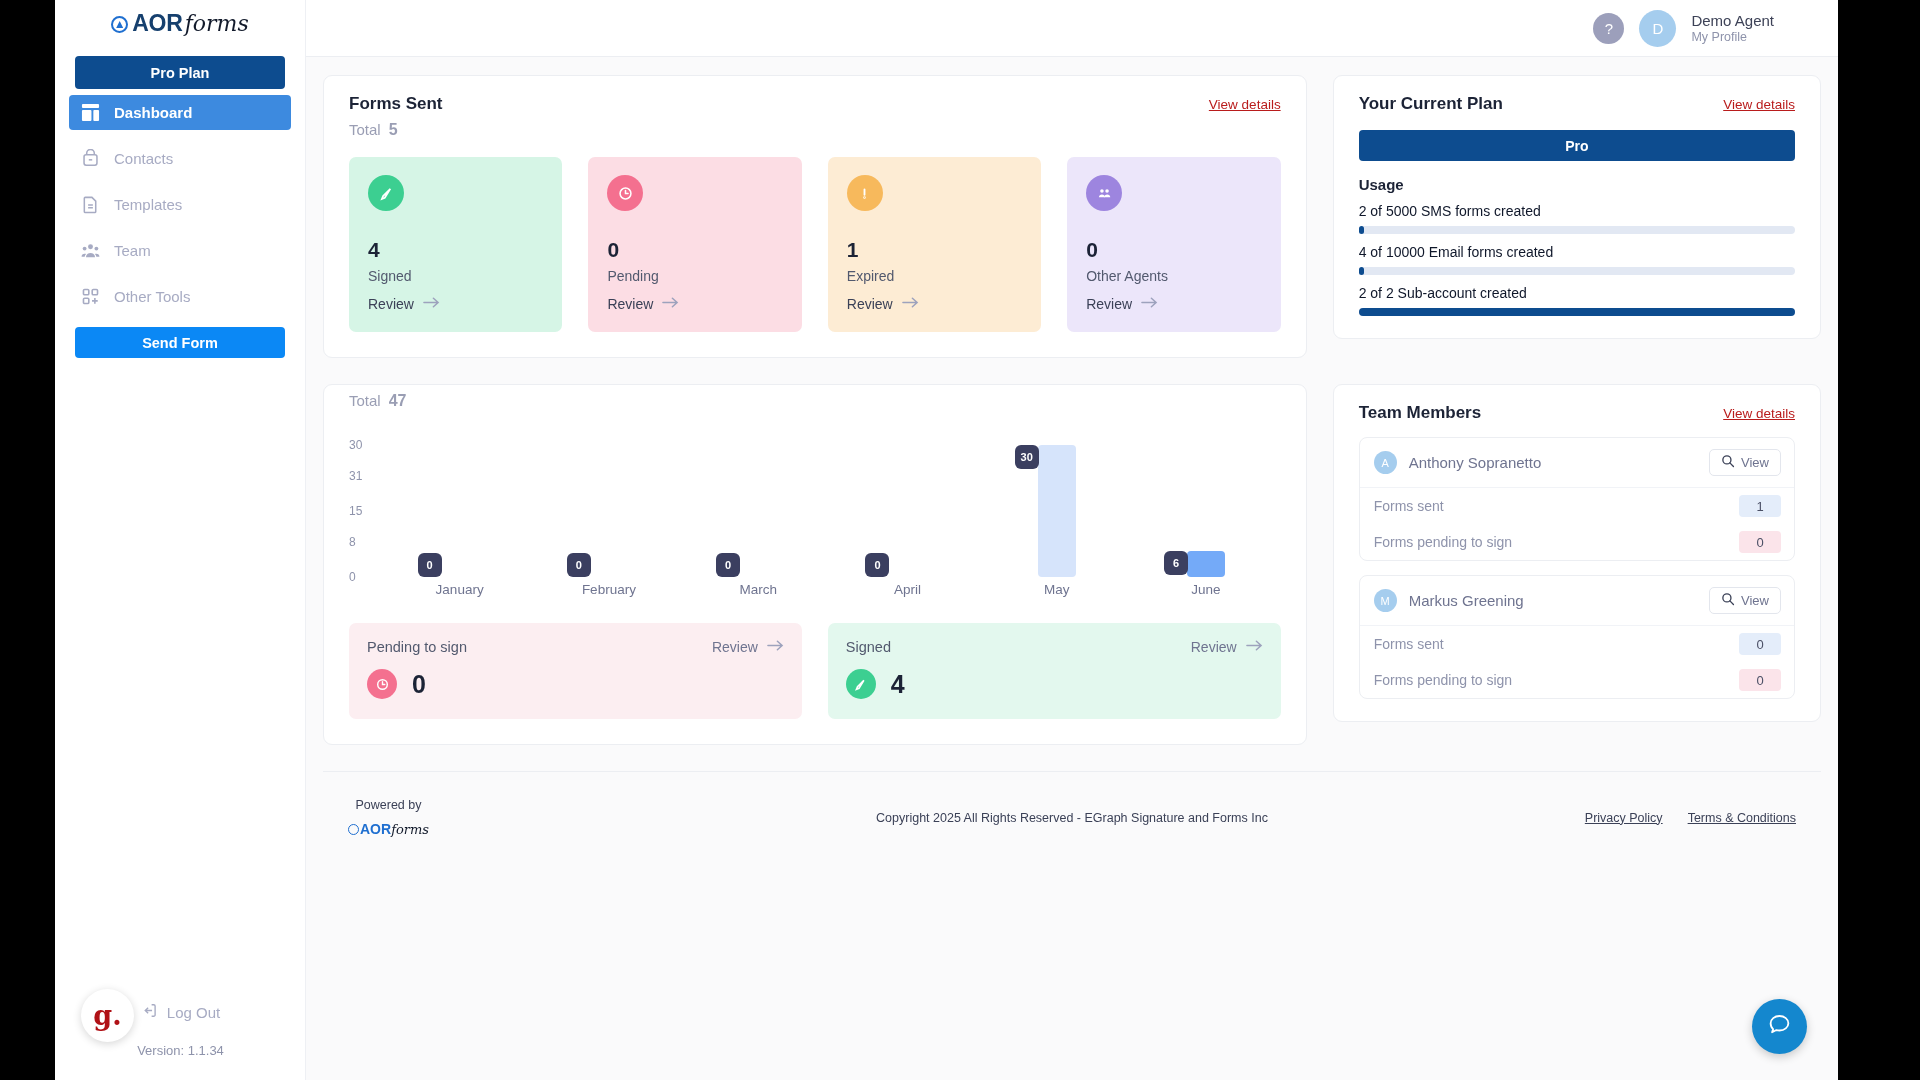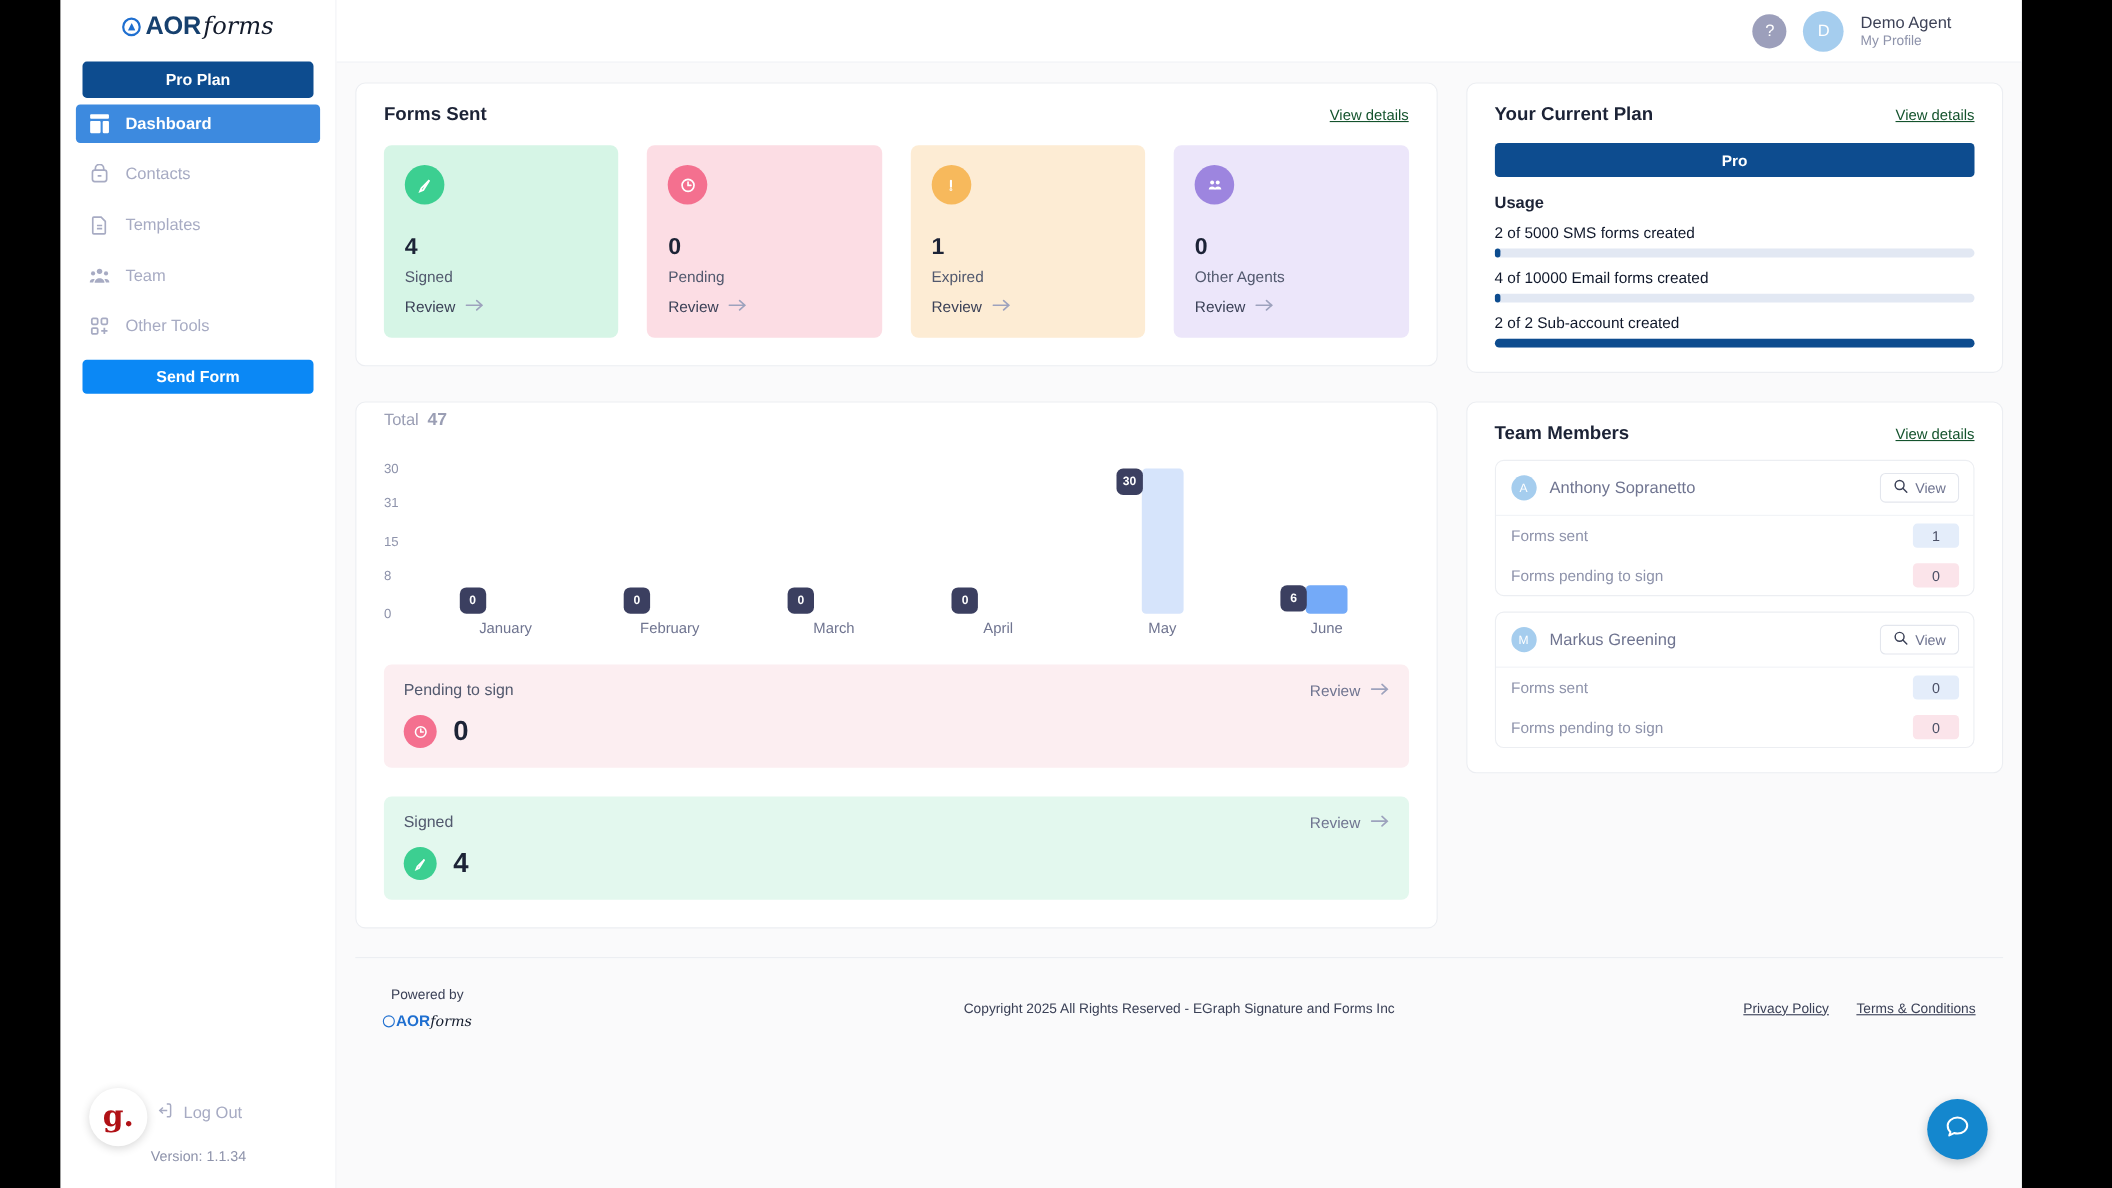--- a/index.html
+++ b/index.html
@@ -120,21 +120,21 @@
   .card {
     background: #fff; border: 1px solid #eceef2;
     border-radius: 9px;
   }
   .card-head {
     display: flex; align-items: center; justify-content: space-between;
     padding: 18px 25px 0 25px;
   }
   .card-title { font-size: 17px; font-weight: bold; color: #1c2336; }
   .view-details {
-    font-size: 13.5px; color: #14532d; text-decoration: underline;
+    font-size: 13.5px; color: #b91c1c; text-decoration: underline;
     cursor: pointer;
   }
   .total-row {
     padding: 7px 25px 0 25px; font-size: 15px; color: #9a9eb4;
   }
   .total-row b { color: #9a9eb4; font-weight: 600; margin-left: 8px; font-size: 16px; }
 
   
   .tiles { display: flex; gap: 26px; padding: 18px 25px 25px 25px; }
   .tile { flex: 1; border-radius: 7px; padding: 18px 19px 14px 19px; height: 175px; }
@@ -188,21 +188,21 @@
   .bar { width: 38px; border-radius: 4px; }
   .x-labels {
     position: absolute; left: 36px; right: 0; top: 150px; height: 22px;
   }
   .x-lab {
     position: absolute; width: 150px; text-align: center;
     font-size: 13.5px; color: #6f7490;
   }
 
   
-  .mini-row { display: flex; gap: 26px; padding: 16px 25px 25px 25px; flex-direction: column; }
+  .mini-row { display: flex; gap: 26px; padding: 16px 25px 25px 25px; }
   .mini {
     flex: 1; border-radius: 7px; padding: 16px 18px 18px 18px; height: 96px;
   }
   .mini-top {
     display: flex; align-items: center; justify-content: space-between;
   }
   .mini-lbl { font-size: 14.5px; color: #52596e; }
   .mini-rev {
     font-size: 14px; color: #6f7490; display: flex; align-items: center;
     gap: 9px; cursor: pointer;
@@ -388,20 +388,23 @@
 
   <div class="main">
 
     <div class="grid">
 
       <div class="col-left">
         <div class="card">
           <div class="card-head">
             <div class="card-title">Forms Sent</div>
             <div class="view-details">View details</div>
+          </div>
+          <div class="total-row">
+            <span>Total</span><b>5</b>
           </div>
 
           <div class="tiles">
 
             <div class="tile" style="background:#d6f5e6">
               <div class="bubble" style="background:#3ccf91">
                 <svg width="17" height="17" viewBox="0 0 20 20" fill="none" stroke="#fff" stroke-width="2" stroke-linecap="round">
                   <path d="M14.5 4.5 6 13l-1.4 3.4L8 15z"></path>
                 </svg>
               </div>

